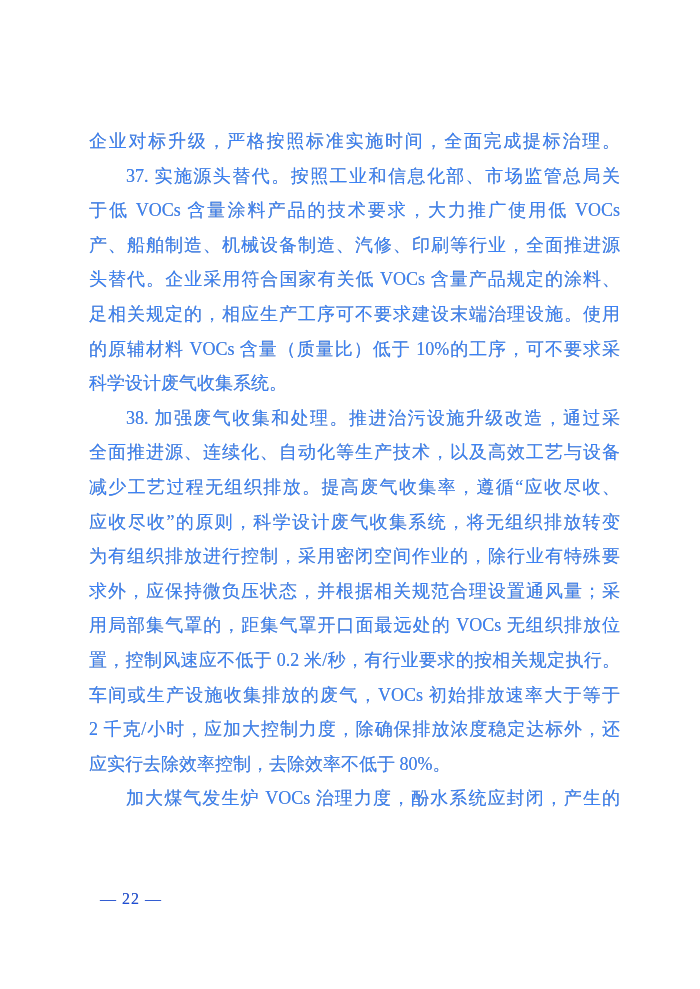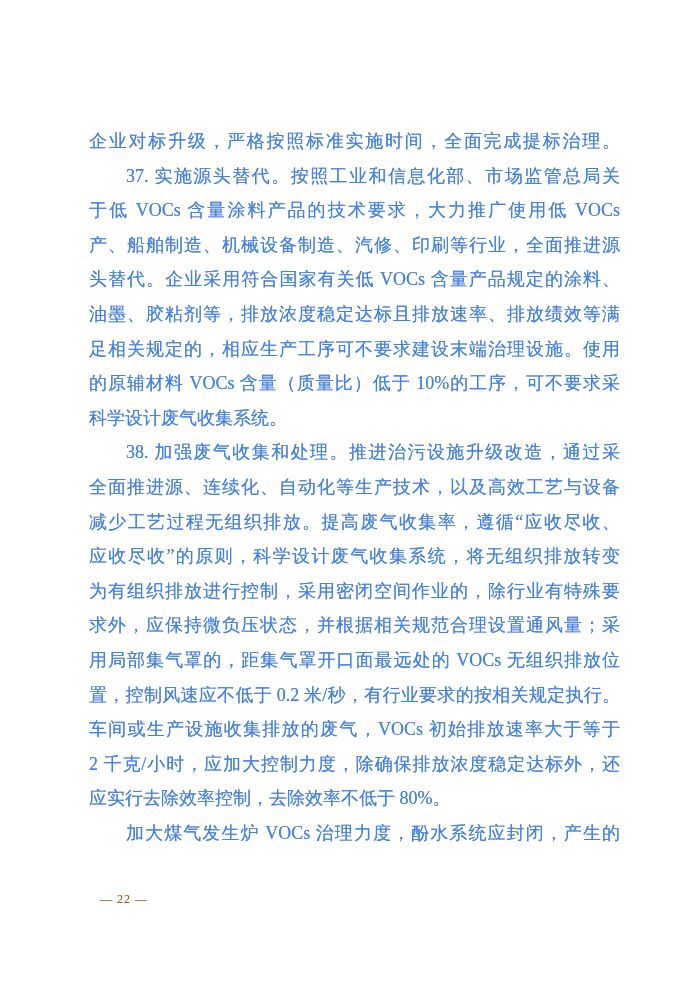--- a/index.html
+++ b/index.html
@@ -41,38 +41,37 @@
   .line.indent {
     text-indent: 37px;
   }
   .line b {
     font-weight: normal;
   }
   .footer {
     position: absolute;
     left: 100px;
     top: 888px;
-    font-size: 12px;
+    font-size: 16px;
     line-height: 22px;
-    color: #a16207;
+    color: #1d4ed8;
     letter-spacing: 1px;
     text-shadow: 0 0 0.4px rgba(30,30,30,0.4);
   }
 </style>
 </head>
 <body>
 
 <div class="page">
   <div class="doc-body">
       <div class="line fill">企业对标升级，严格按照标准实施时间，全面完成提标治理。</div>
       <div class="line fill indent"><b>37. 实施源头替代。</b>按照工业和信息化部、市场监管总局关</div>
       <div class="line fill">于低 VOCs 含量涂料产品的技术要求，大力推广使用低 VOCs</div>
       <div class="line fill">产、船舶制造、机械设备制造、汽修、印刷等行业，全面推进源</div>
       <div class="line fill">头替代。企业采用符合国家有关低 VOCs 含量产品规定的涂料、</div>
-      <div class="line fill">油墨、胶粘剂等，排放浓度稳定达标且排放速率、排放绩效等满</div>
       <div class="line fill">足相关规定的，相应生产工序可不要求建设末端治理设施。使用</div>
       <div class="line fill">的原辅材料 VOCs 含量（质量比）低于 10%的工序，可不要求采</div>
       <div class="line">科学设计废气收集系统。</div>
       <div class="line fill indent"><b>38. 加强废气收集和处理。</b>推进治污设施升级改造，通过采</div>
       <div class="line fill">全面推进源、连续化、自动化等生产技术，以及高效工艺与设备等，</div>
       <div class="line fill">减少工艺过程无组织排放。提高废气收集率，遵循“应收尽收、</div>
       <div class="line fill">应收尽收”的原则，科学设计废气收集系统，将无组织排放转变</div>
       <div class="line fill">为有组织排放进行控制，采用密闭空间作业的，除行业有特殊要</div>
       <div class="line fill">求外，应保持微负压状态，并根据相关规范合理设置通风量；采</div>
       <div class="line fill">用局部集气罩的，距集气罩开口面最远处的 VOCs 无组织排放位</div>

